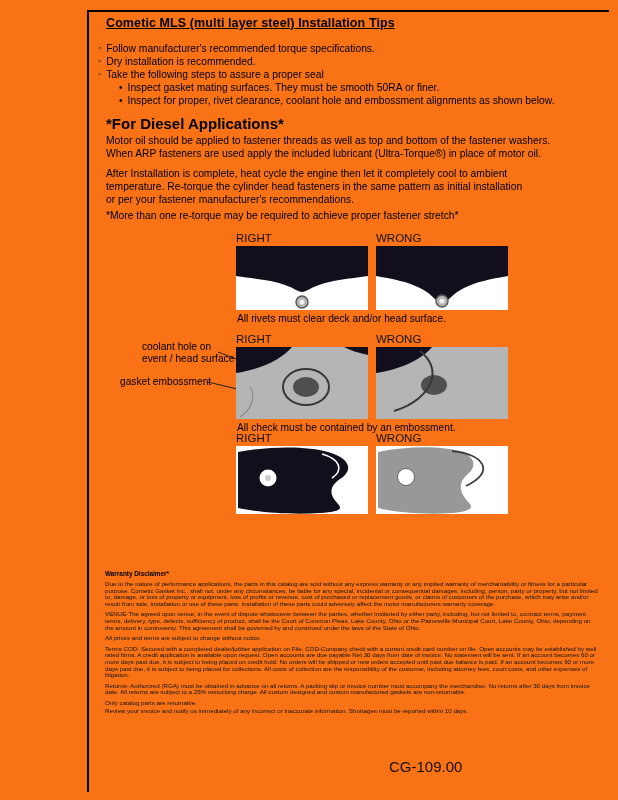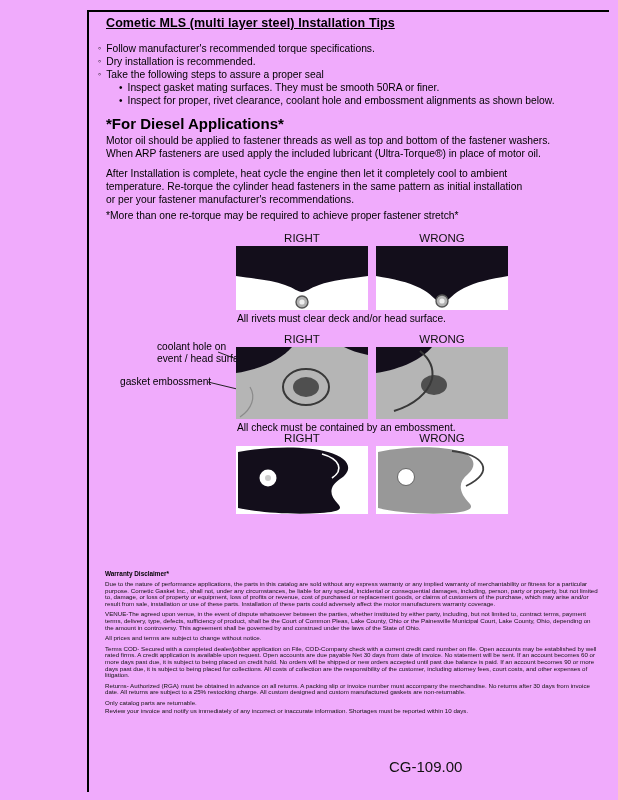--- a/index.html
+++ b/index.html
@@ -1,30 +1,30 @@
 <!DOCTYPE html>
 <html><head>
 <meta charset="utf-8">
 <style>
   * { margin:0; padding:0; box-sizing:border-box; }
   html,body { background:#ffffff; }
   .page {
-    position:relative; width:618px; height:800px; background:#f0abfc;
+    position:relative; width:618px; height:800px; background:#f97316;
     font-family:"Liberation Sans", sans-serif; color:#000; overflow:hidden;
   }
   .rule-top { position:absolute; left:88px; top:10px; width:521px; height:2px; background:#000; }
   .rule-left { position:absolute; left:87px; top:10px; width:2px; height:782px; background:#000; }
   .title { position:absolute; left:106px; top:16px; font-size:12.5px; font-weight:bold; text-decoration:underline; letter-spacing:0.1px; }
   .bullet { position:absolute; left:98px; font-size:10.3px; display:flex; gap:5px; align-items:baseline; white-space:nowrap; }
   .bullet.l2 { left:119px; }
   .mk  { font-size:9px; position:relative; top:-1px; }
   .mk2 { font-size:10px; }
   .diesel-heading { position:absolute; left:106px; top:115px; font-size:15px; font-weight:bold; }
   .para { position:absolute; left:106px; font-size:10.3px; line-height:13px; }
-  .dg-label { position:absolute; width:132px; text-align:center; font-size:11.5px; color:#111; }
+  .dg-label { position:absolute; width:132px; font-size:11.5px; color:#111; }
   .panel { position:absolute; width:132px; }
   .panel svg { display:block; width:100%; height:100%; }
   .caption { position:absolute; font-size:10.2px; line-height:11.5px; }
   .callout { position:absolute; font-size:10.2px; line-height:11.5px; }
   .leaders { position:absolute; pointer-events:none; }
   .legal { position:absolute; left:105px; top:570px; width:495px; }
   .legal-h { font-size:6.4px; font-weight:bold; margin:0 0 4px; }
   .legal-p { font-size:6.2px; line-height:6.6px; margin:0 0 4px; color:#111; }
   .legal-p.tight { margin-bottom:1px; }
   .footer-code { position:absolute; left:389px; top:758px; font-size:15px; color:#111; }
@@ -88,21 +88,21 @@
       <path d="M0,0 H132 V30 C114,33 100,36 88,42 C78,47 72,54 66,60 C60,54 54,47 44,42 C32,36 18,33 0,30 Z" fill="#130e1b"></path>
       <circle cx="66" cy="55" r="6" fill="#b2b2b2" stroke="#555" stroke-width="1.4"></circle>
       <circle cx="66" cy="55" r="2.6" fill="#eeeeee"></circle>
     </svg>
   </div>
   <div class="caption" style="left:237px;top:313px">All rivets must clear deck and/or head surface.</div>
 
   <div class="dg-label" style="left:236px;top:333px">RIGHT</div>
   <div class="dg-label" style="left:376px;top:333px">WRONG</div>
 
-  <div class="callout" style="left:157px;top:341px">
+  <div class="callout" style="left:142px;top:341px">
     <div>coolant hole on</div>
     <div>event / head surface</div>
   </div>
   <div class="callout" style="left:120px;top:376px">gasket embossment</div>
   <svg class="leaders" style="left:200px;top:344px" width="110" height="62">
     <line x1="18" y1="8" x2="96" y2="38" stroke="#222" stroke-width="1"></line>
     <line x1="8" y1="38" x2="66" y2="52" stroke="#222" stroke-width="1"></line>
   </svg>
 
   <div class="panel" style="left:236px;top:347px;height:72px">

